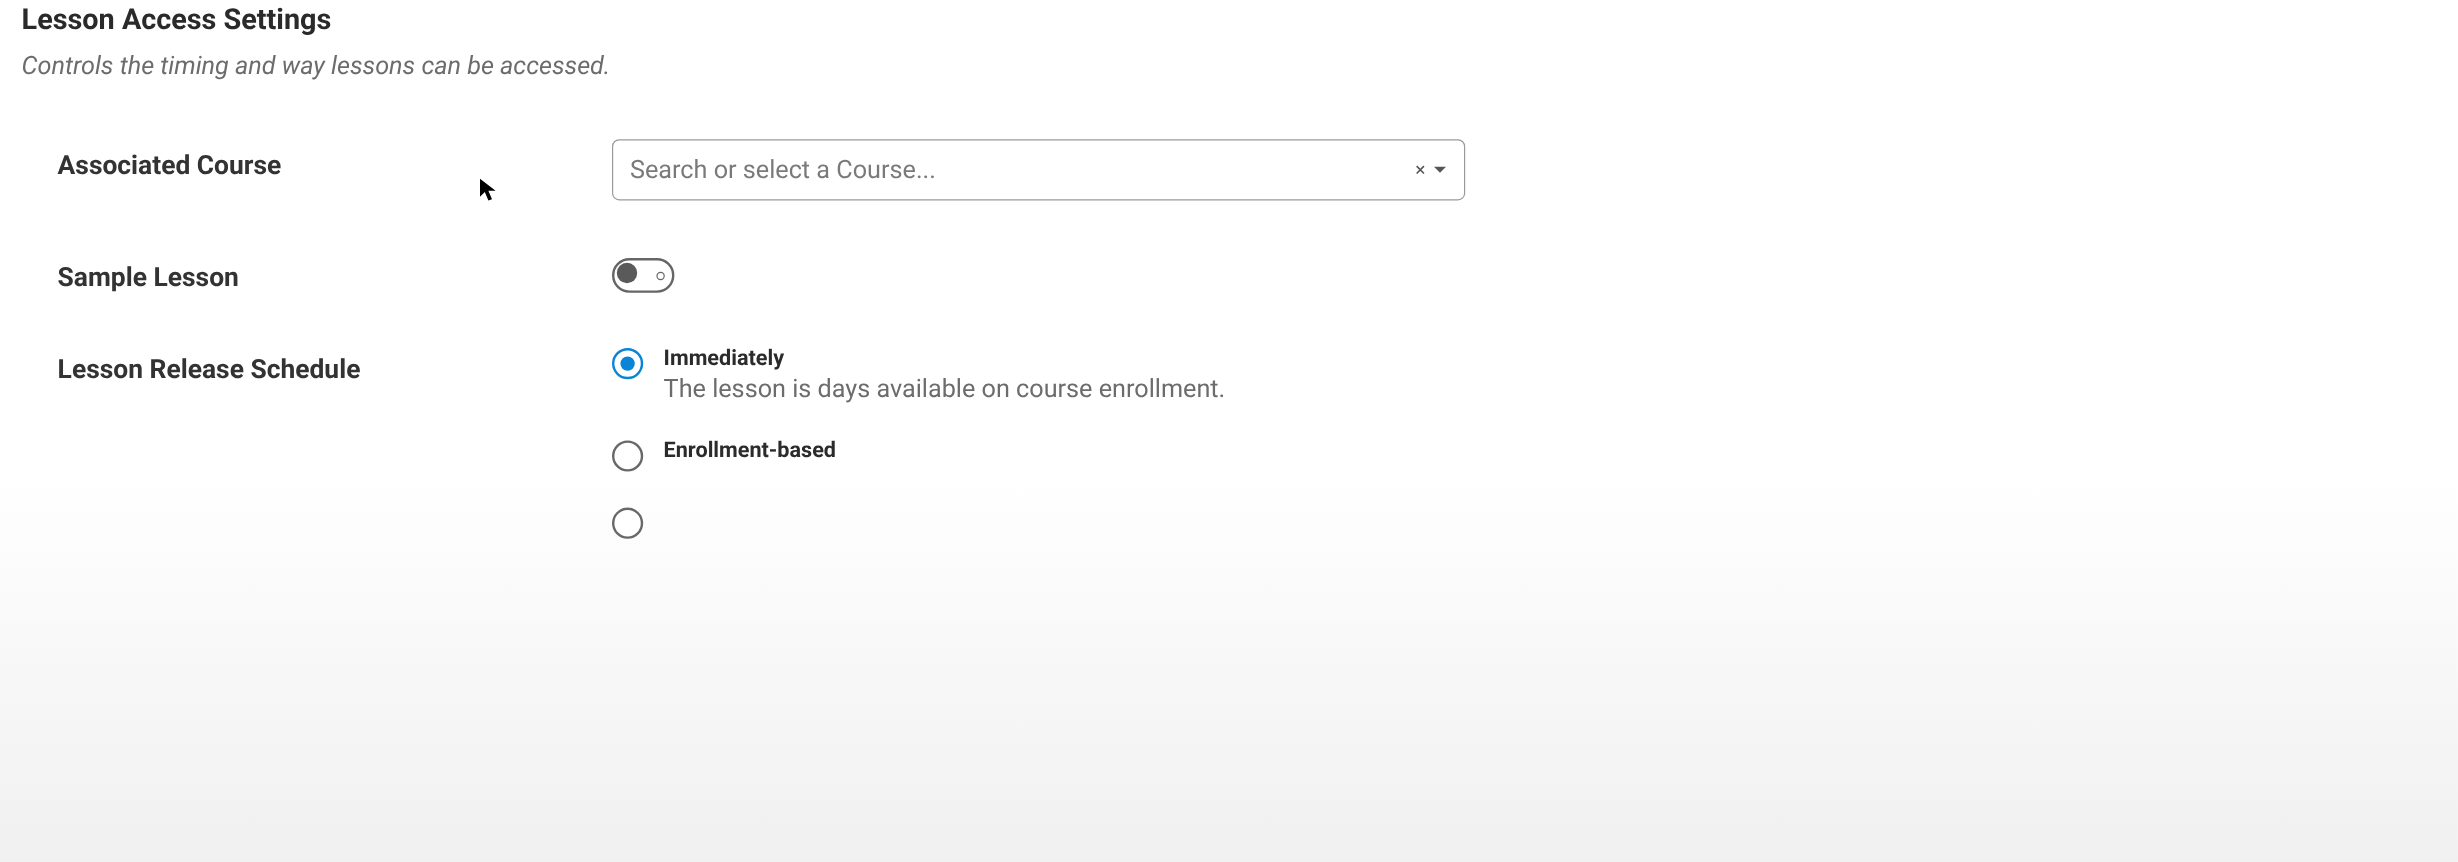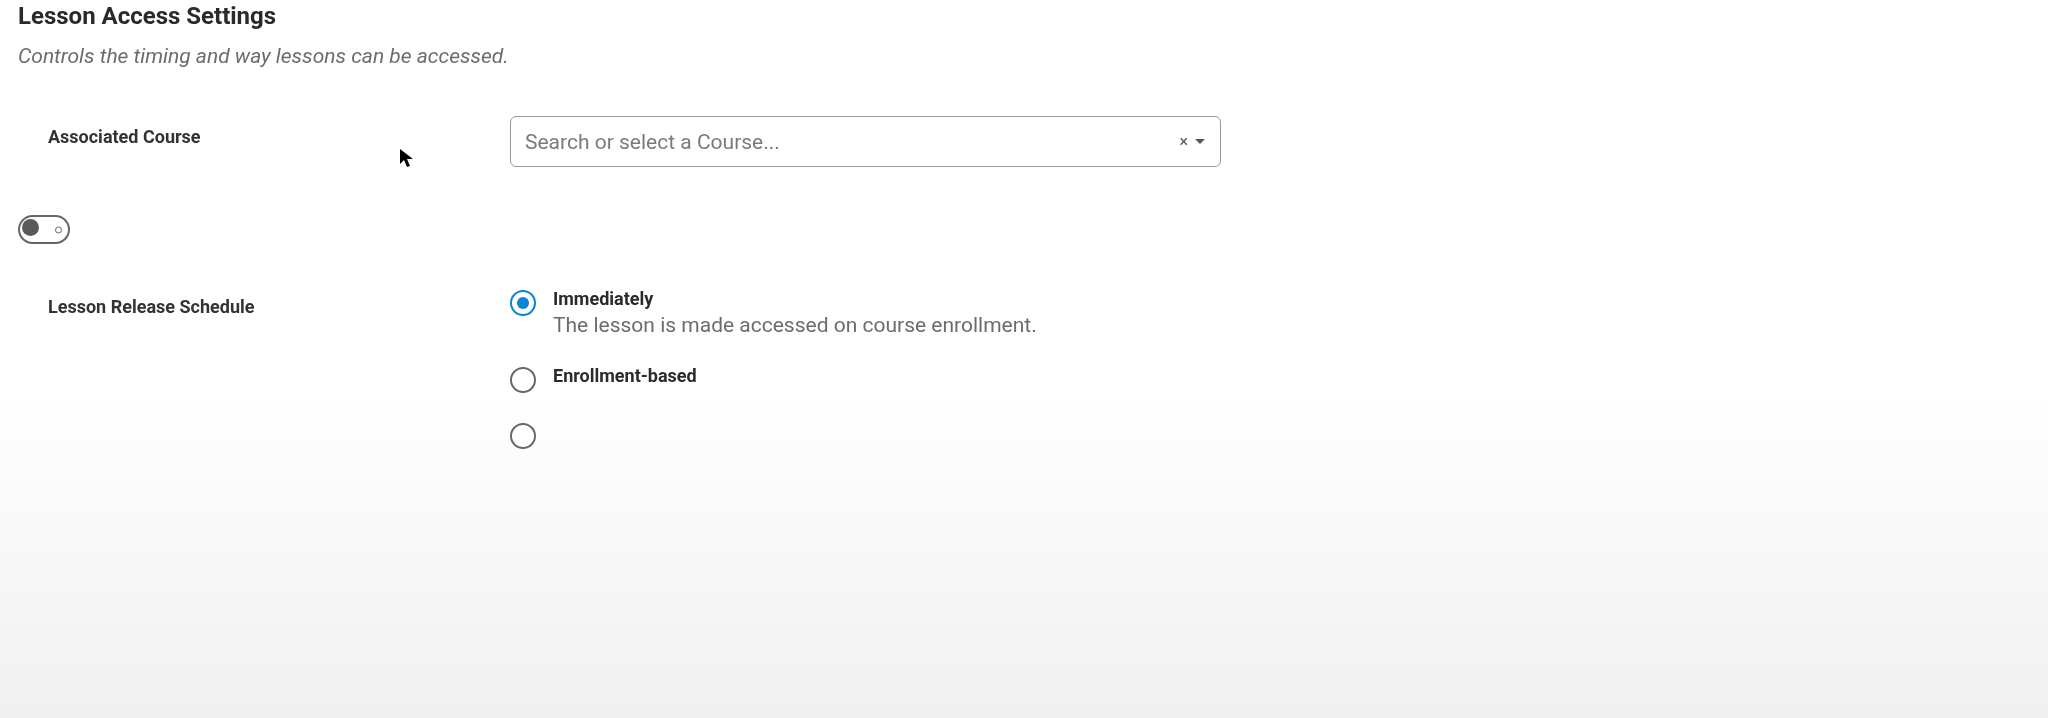--- a/index.html
+++ b/index.html
@@ -38,21 +38,21 @@
   }
 
   .form-label-col {
     width: 462px;
     min-width: 462px;
     padding-left: 30px;
     padding-top: 10px;
   }
 
   .field-label {
-    font-size: 18px;
+    font-size: 22px;
     font-weight: 700;
     color: #333;
   }
 
   .form-control-col {
     flex: 1;
   }
 
   
   .course-select {
@@ -203,40 +203,43 @@
             <svg width="12" height="8" viewBox="0 0 12 8">
               <path d="M1 1 L6 6 L11 1 Z" fill="#555"></path>
             </svg>
           </span>
         </span>
       </div>
     </div>
   </div>
 
   <div class="form-row">
+    <div class="form-label-col">
+      <span class="field-label">Sample Lesson</span>
+    </div>
     <div class="form-control-col">
       <div class="toggle">
         <div class="knob"></div>
         <div class="dot"></div>
       </div>
     </div>
   </div>
 
   <div class="form-row">
     <div class="form-label-col">
       <span class="field-label">Lesson Release Schedule</span>
     </div>
     <div class="form-control-col">
       <div class="radio-group">
 
         <div class="radio-item">
           <div class="radio selected"></div>
           <div class="radio-text">
             <div class="radio-title">Immediately</div>
-            <div class="radio-desc">The lesson is made accessed on course enrollment.</div>
+            <div class="radio-desc">The lesson is days available on course enrollment.</div>
           </div>
         </div>
 
         <div class="radio-item">
           <div class="radio"></div>
           <div class="radio-text">
             <div class="radio-title">Enrollment-based</div>
           </div>
         </div>
 

